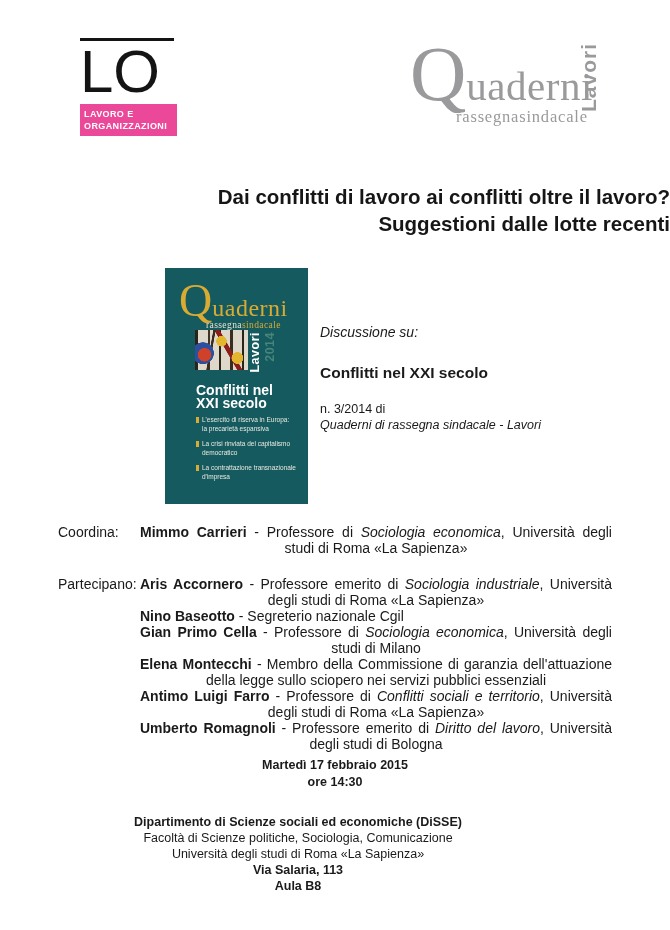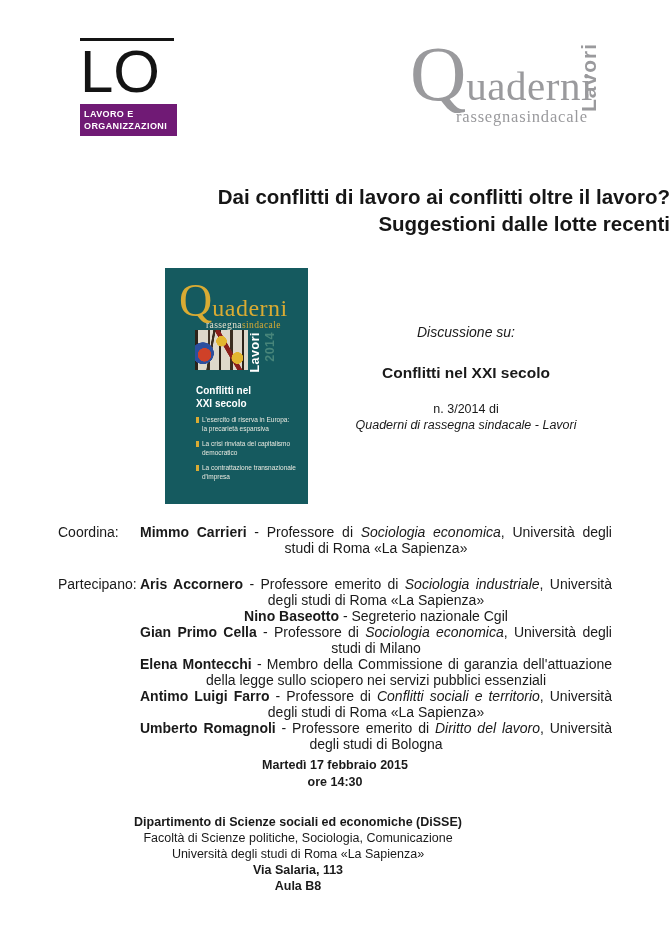--- a/index.html
+++ b/index.html
@@ -3,21 +3,21 @@
 <meta charset="utf-8">
 <style>
   html,body{margin:0;padding:0;background:#ffffff;}
   .page{position:relative;width:670px;height:930px;margin:0 auto;background:#fff;
         font-family:"Liberation Sans",sans-serif;color:#1a1a1a;overflow:hidden;}
 
   
   .lo{position:absolute;left:80px;top:38px;}
   .lo-rule{width:94px;height:3px;background:#141414;}
   .lo-acronym{font-size:60px;line-height:56px;letter-spacing:0px;color:#141414;margin-top:3px;}
-  .lo-box{margin-top:4px;width:89px;background:#701a75;color:#fff;font-weight:bold;
+  .lo-box{margin-top:4px;width:89px;background:#ec4899;color:#fff;font-weight:bold;
           font-size:9px;line-height:12px;padding:4px 4px 4px 4px;letter-spacing:0.4px;}
 
   
   .q-logo{position:absolute;left:410px;top:42px;color:#9a9a9d;}
   .q-line{height:64px;white-space:nowrap;}
   .q-big{font-family:"Liberation Serif",serif;font-size:78px;line-height:64px;}
   .q-word{font-family:"Liberation Serif",serif;font-size:41px;letter-spacing:0.5px;}
   .q-sub{font-family:"Liberation Serif",serif;font-size:16.5px;letter-spacing:0.8px;
          margin:1px 0 0 46px;}
   .q-lavori{position:absolute;left:577px;top:43px;writing-mode:vertical-rl;
@@ -48,45 +48,45 @@
       linear-gradient(60deg, rgba(0,0,0,0) 55%, #8a1f1a 56% 62%, rgba(0,0,0,0) 63%),
       linear-gradient(90deg, #2b2218 0 5%, rgba(0,0,0,0) 5% 24%, #413326 24% 29%,
         rgba(0,0,0,0) 29% 45%, #2b2218 45% 50%, rgba(0,0,0,0) 50% 66%, #3a2d1f 66% 71%,
         rgba(0,0,0,0) 71% 88%, #2b2218 88% 93%, rgba(0,0,0,0) 93%);}
   .cover-lavori{position:absolute;left:83px;top:64px;writing-mode:vertical-rl;
                 transform:rotate(180deg);font-weight:bold;font-size:12.5px;color:#ffffff;
                 letter-spacing:0.5px;}
   .cover-year{position:absolute;left:98px;top:64px;writing-mode:vertical-rl;
               transform:rotate(180deg);font-weight:bold;font-size:12.5px;color:#47857a;
               letter-spacing:0.5px;}
-  .cover-issue{position:absolute;left:31px;top:116px;font-weight:bold;font-size:10px;
+  .cover-issue{position:absolute;left:31px;top:116px;font-weight:bold;font-size:14px;
                line-height:13px;color:#ffffff;}
   .cover-no{position:absolute;left:113px;top:116px;font-weight:bold;font-size:8.5px;color:#ffffff;margin-left:48px;}
   .cover-bullets{position:absolute;left:31px;top:148px;width:100px;margin:0;padding:0;list-style:none;}
   .cover-bullets li{font-size:6.5px;line-height:8.5px;color:#e9e9e0;margin:0 0 7px 0;
                     padding-left:6px;position:relative;}
   .cover-bullets li::before{content:"";position:absolute;left:0;top:1px;width:3px;height:6px;
                             background:#d9ab33;}
 
   
-  .discussion{position:absolute;left:320px;top:324px;width:292px;text-align:center;}
+  .discussion{position:absolute;left:320px;top:324px;width:292px;}
   .disc-intro{font-style:italic;font-size:14px;margin:0 0 24px 0;}
   .disc-topic{font-weight:bold;font-size:15.5px;margin:0 0 19px 0;}
   .disc-issue{font-size:12.5px;line-height:16px;margin:0;}
   .disc-journal{font-style:italic;font-size:12.5px;line-height:16px;margin:0;}
 
   
   .section{position:absolute;left:58px;width:554px;display:flex;font-size:14px;line-height:16px;}
   .section-coordina{top:524px;}
   .section-partecipano{top:576px;}
   .section-label{width:82px;flex:none;}
   .section-content{width:472px;flex:none;}
   .entry{margin:0;}
   .entry.just{text-align:justify;text-align-last:center;}
-  .entry.left{text-align:center;}
+  .entry.left{text-align:left;}
   .b{font-weight:bold;}
   .i{font-style:italic;}
 
   
   .when{position:absolute;left:0;top:757px;width:670px;text-align:center;
         font-weight:bold;font-size:12.5px;line-height:17px;}
   .where{position:absolute;left:0;top:814px;width:596px;text-align:center;
          font-size:12.5px;line-height:16px;}
   .where .bold{font-weight:bold;}
   p{margin:0;}

